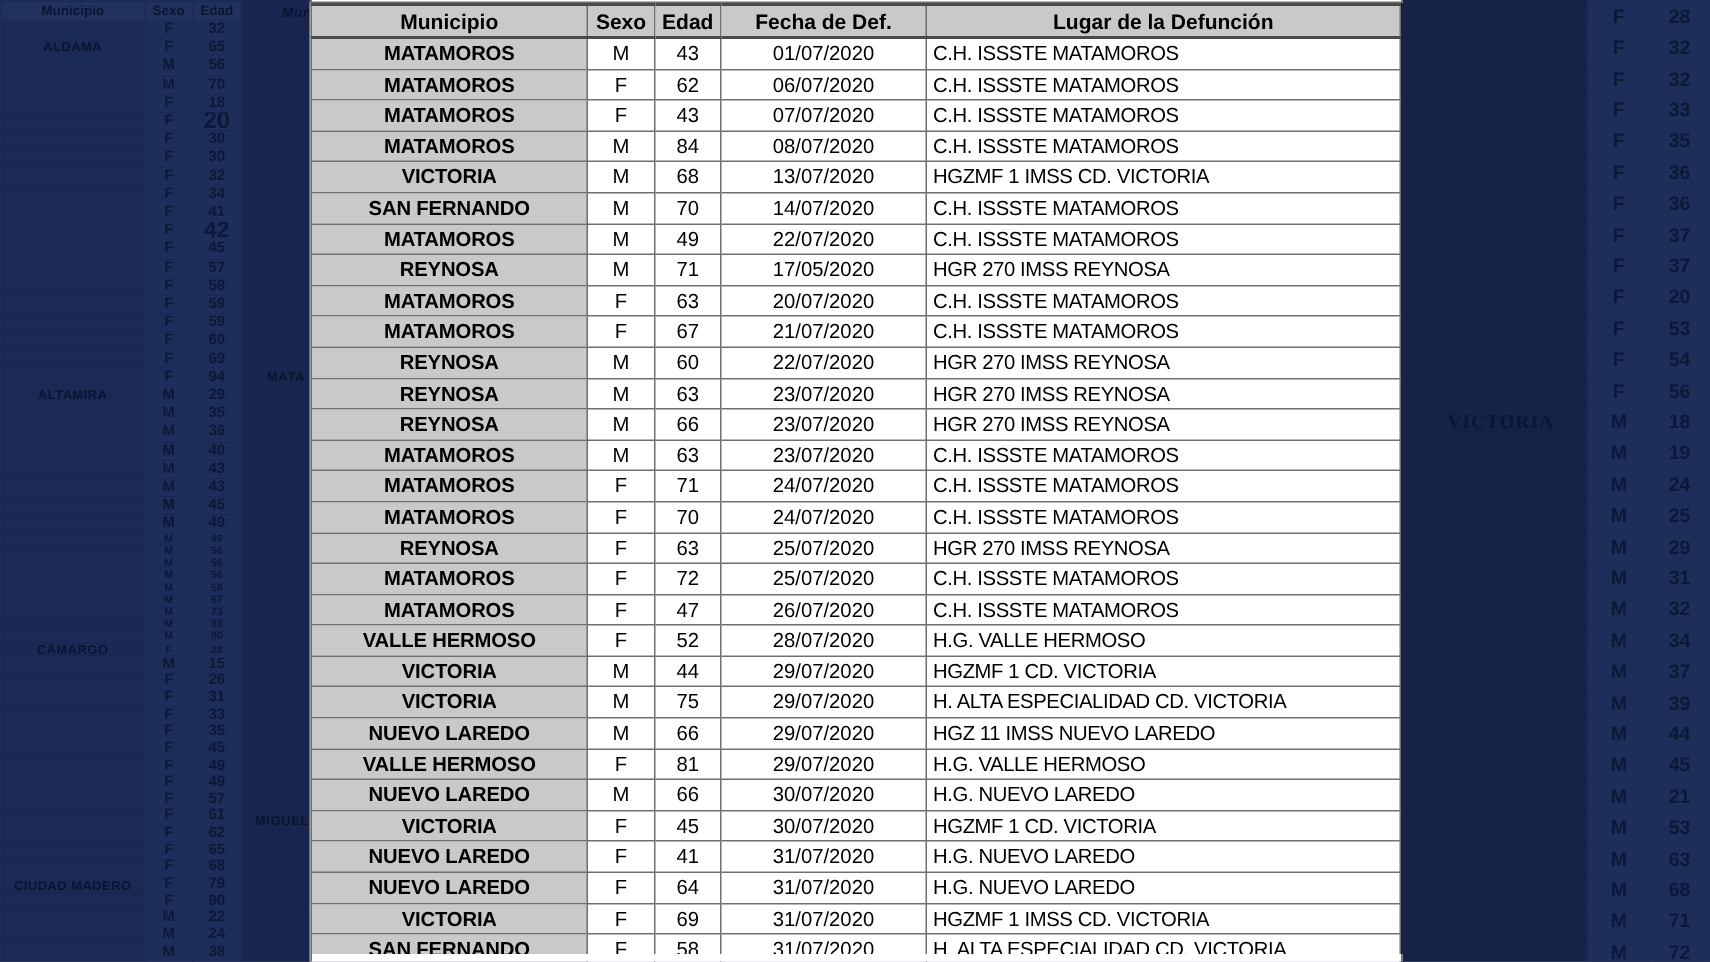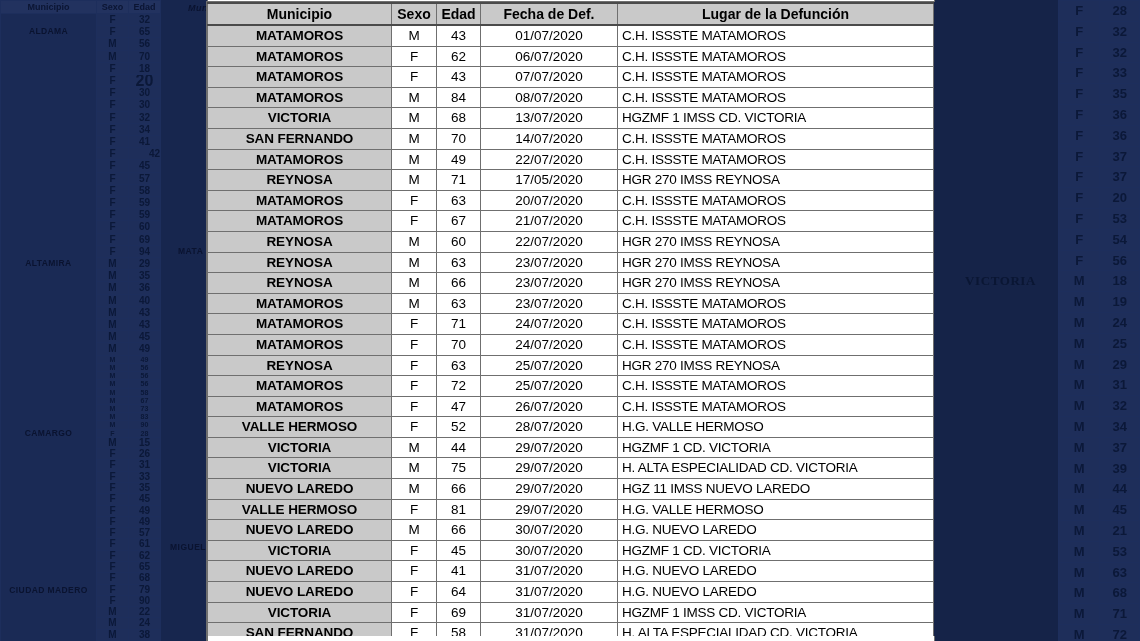--- a/index.html
+++ b/index.html
@@ -248,21 +248,21 @@
           <td class="ed" style="height: 11.2px; line-height: 11.2px; font-size: 10px;">34</td>
         </tr>
         <tr>
           <td class="muni" style="height: 11.2px; line-height: 11.2px; border-top: none; border-bottom: none;"></td>
           <td class="sx" style="height: 11.2px; line-height: 11.2px; font-size: 10px;">F</td>
           <td class="ed" style="height: 11.2px; line-height: 11.2px; font-size: 10px;">41</td>
         </tr>
         <tr>
           <td class="muni" style="height: 11.2px; line-height: 11.2px; border-top: none; border-bottom: none;"></td>
           <td class="sx" style="height: 11.2px; line-height: 11.2px; font-size: 10px;">F</td>
-          <td class="ed" style="height: 11.2px; line-height: 11.2px; font-size: 10px; text-align: right;">42</td>
+          <td class="ed" style="height: 11.2px; line-height: 11.2px; font-size: 15px;">42</td>
         </tr>
         <tr>
           <td class="muni" style="height: 11.2px; line-height: 11.2px; border-top: none; border-bottom: none;"></td>
           <td class="sx" style="height: 11.2px; line-height: 11.2px; font-size: 10px;">F</td>
           <td class="ed" style="height: 11.2px; line-height: 11.2px; font-size: 10px;">45</td>
         </tr>
         <tr>
           <td class="muni" style="height: 11.2px; line-height: 11.2px; border-top: none; border-bottom: none;"></td>
           <td class="sx" style="height: 11.2px; line-height: 11.2px; font-size: 10px;">F</td>
           <td class="ed" style="height: 11.2px; line-height: 11.2px; font-size: 10px;">57</td>

